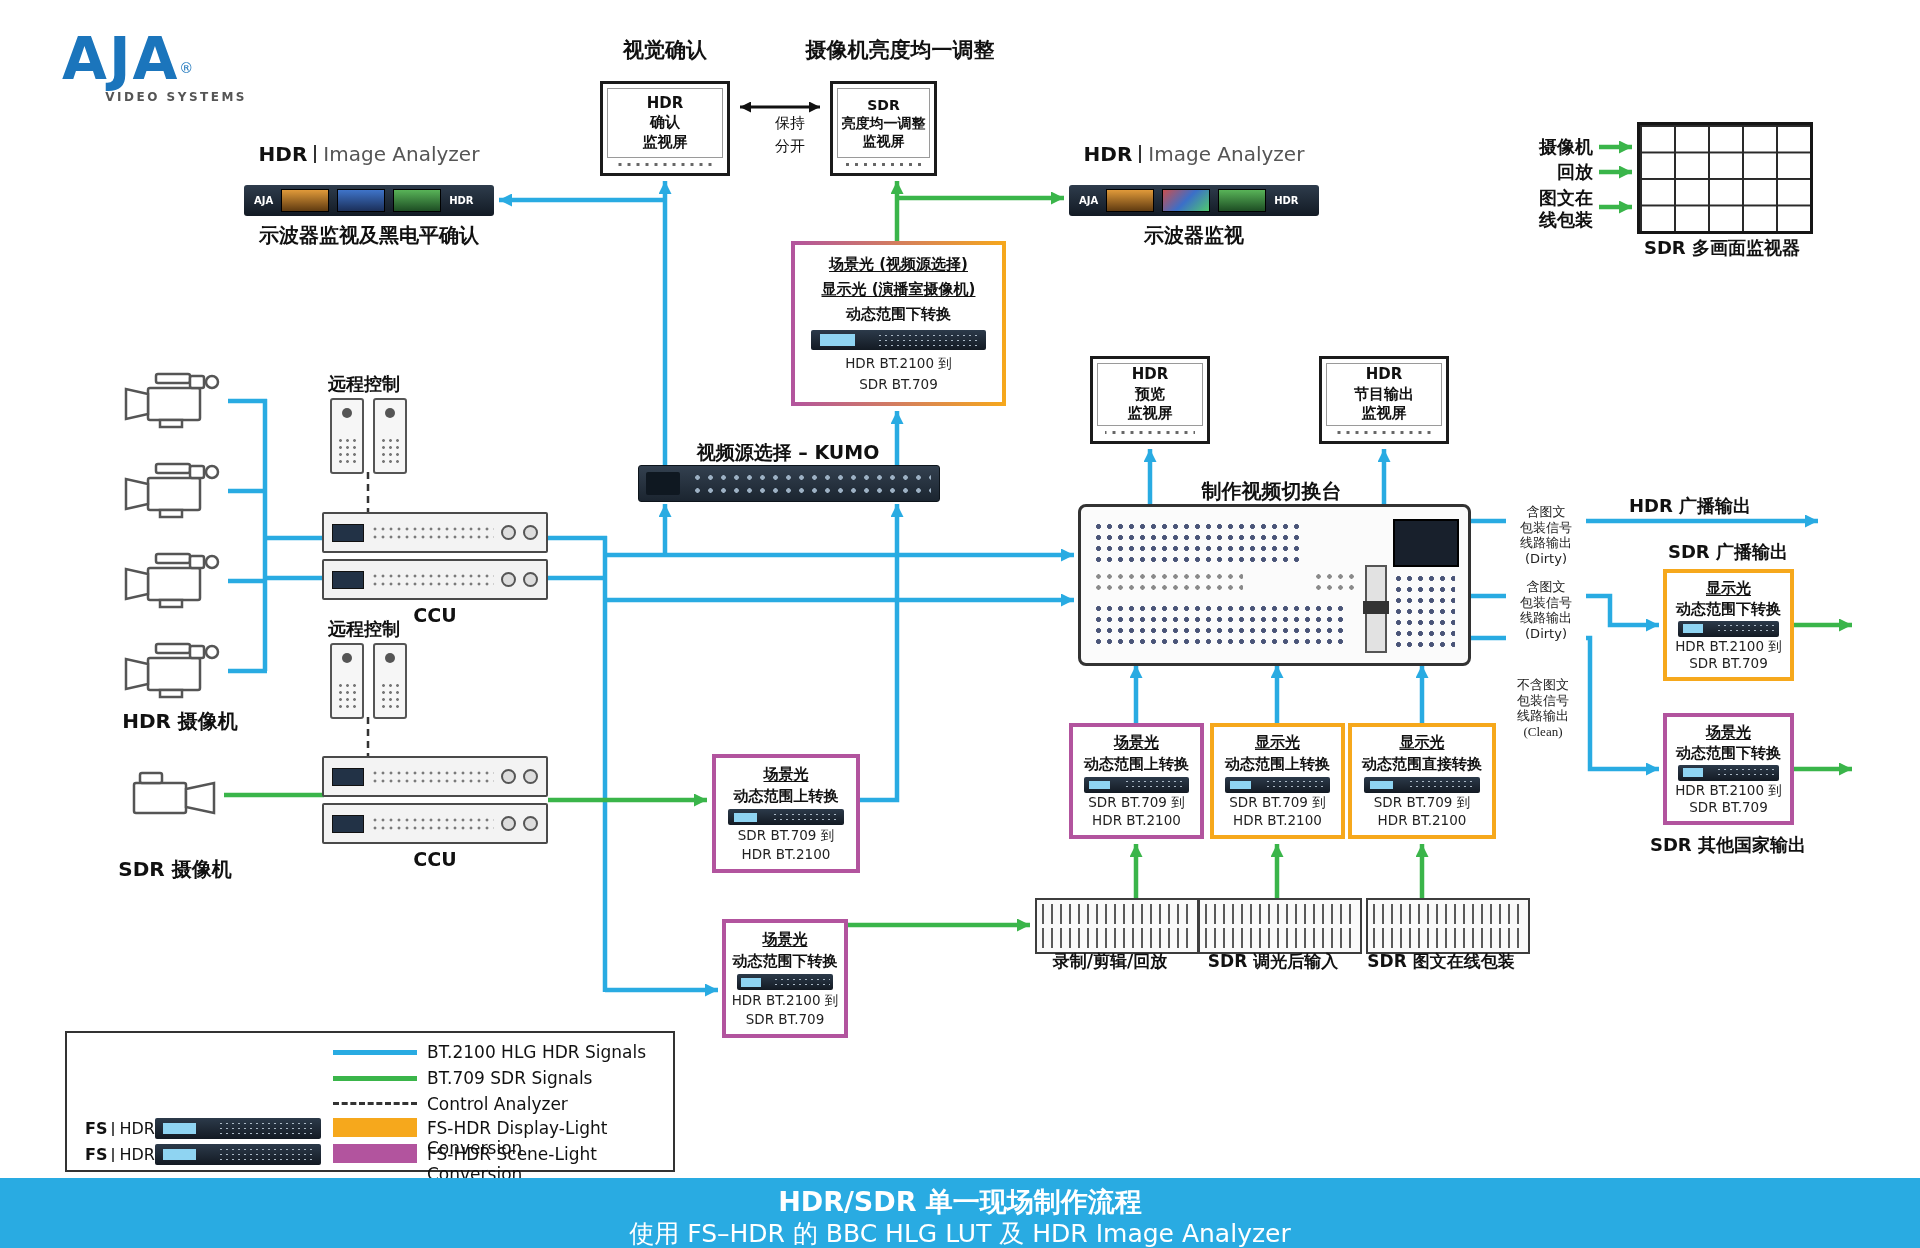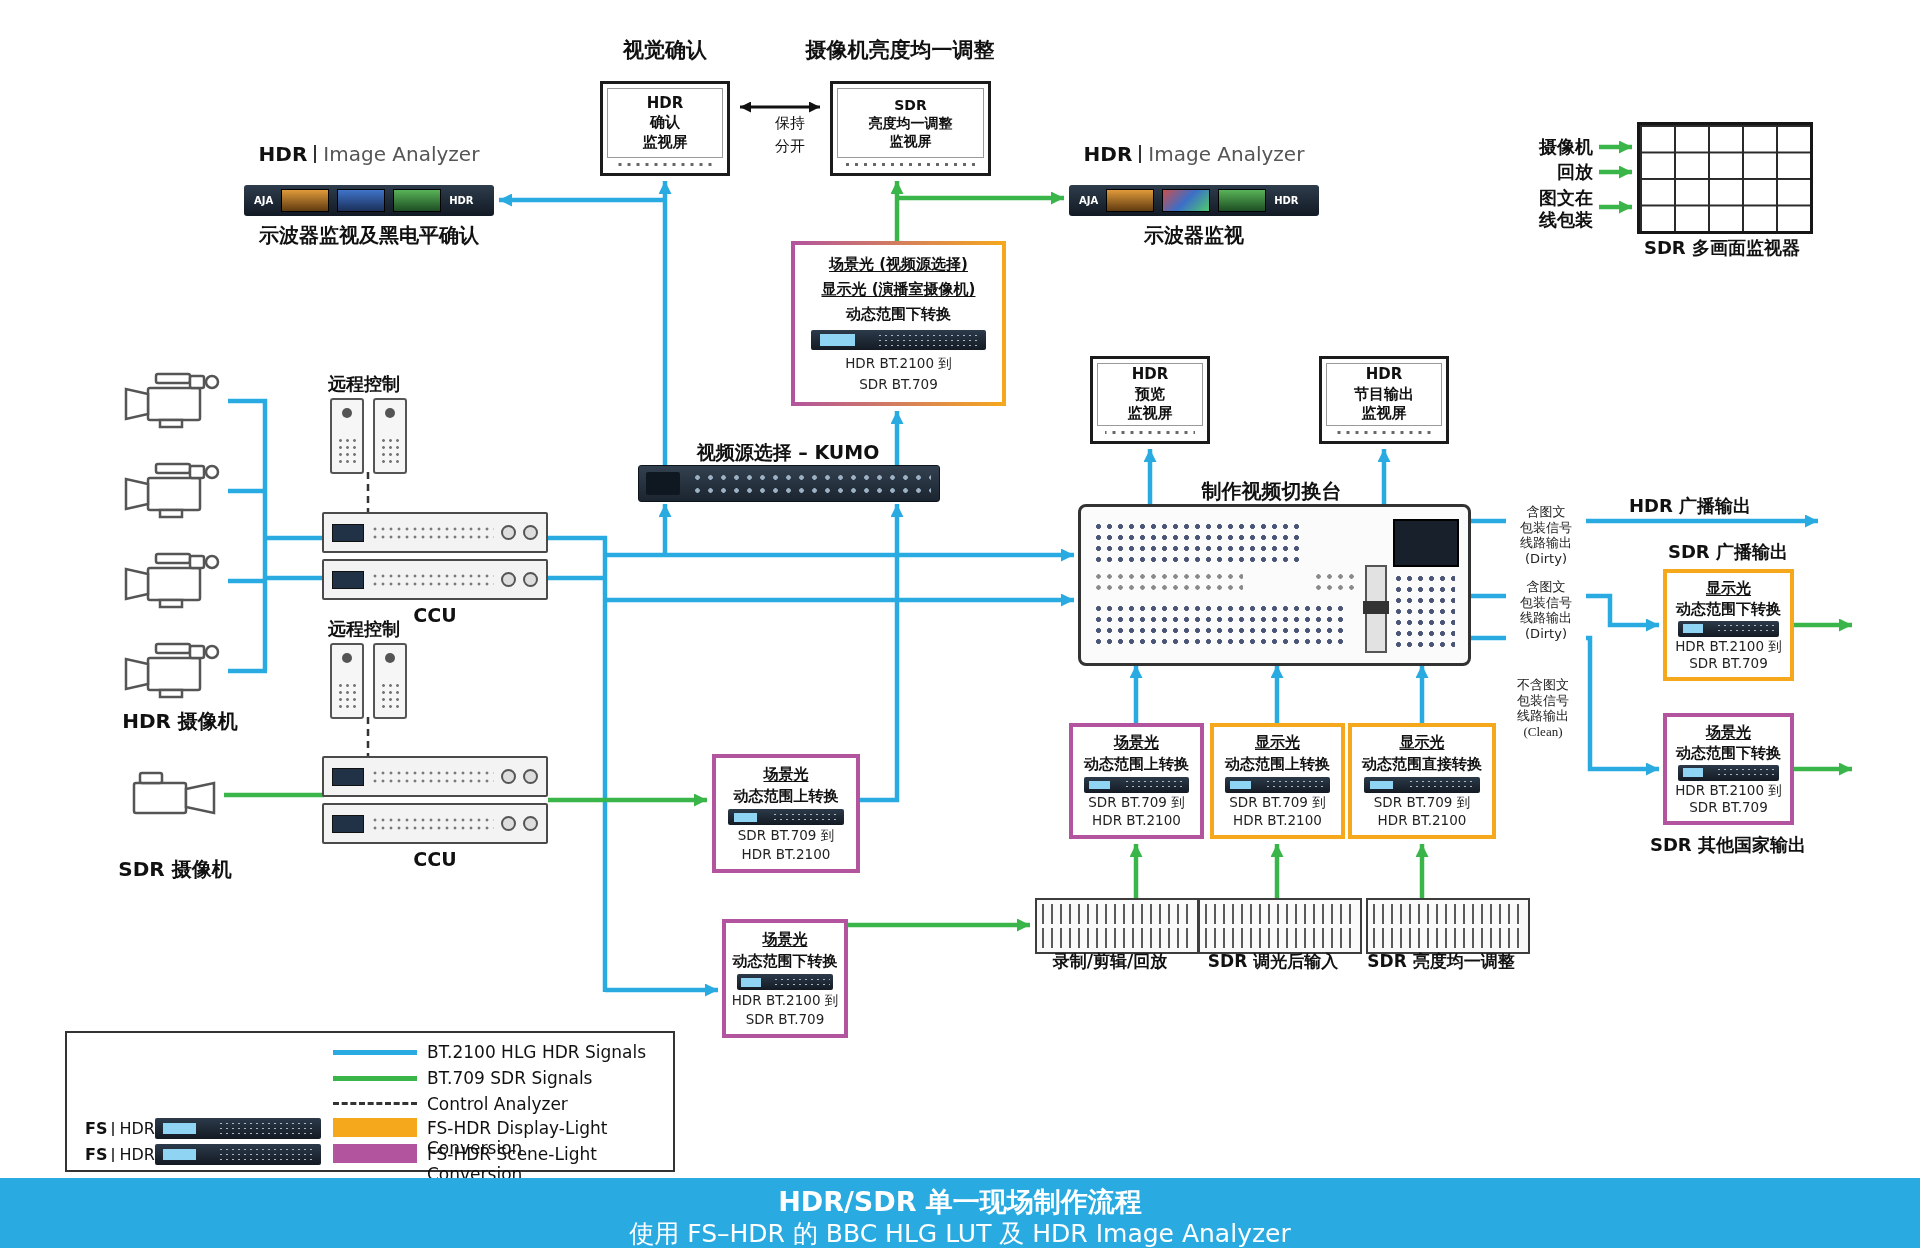--- a/index.html
+++ b/index.html
@@ -186,39 +186,43 @@
     <g>
       <line class="wk" x1="740" y1="107" x2="820" y2="107" marker-start="url(#mk)" marker-end="url(#mk)"></line>
     </g>
 
     <g>
       <line class="wd" x1="368" y1="472" x2="368" y2="512"></line>
       <line class="wd" x1="368" y1="717" x2="368" y2="756"></line>
     </g>
   </svg>
 
+  <div class="abs" style="left:62px;top:30px;">
+    <div><span class="logo-brand">AJA</span><span class="logo-reg">®</span></div>
+    <div class="logo-sub">VIDEO SYSTEMS</div>
+  </div>
 
   <div class="h-label" style="left:585px;top:36px;width:160px;font-size:21px;">视觉确认</div>
   <div class="h-label" style="left:760px;top:36px;width:280px;font-size:21px;">摄像机亮度均一调整</div>
 
   <div class="monitor" style="left:600px;top:81px;width:130px;height:95px;">
     <div class="mon-screen">
       <div>HDR</div>
       <div>确认</div>
       <div>监视屏</div>
     </div>
     <div class="mon-strip"></div>
   </div>
 
   <div class="abs" style="left:752px;top:112px;width:76px;text-align:center;font-size:15px;line-height:1.5;">
     <div>保持</div>
     <div>分开</div>
   </div>
 
-  <div class="monitor" style="left:830px;top:81px;width:161px;height:95px;">
+  <div class="monitor" style="left:830px;top:81px;width:107px;height:95px;">
     <div class="mon-screen" style="font-size:14px;">
       <div>SDR</div>
       <div>亮度均一调整</div>
       <div>监视屏</div>
     </div>
     <div class="mon-strip"></div>
   </div>
 
   <div class="ia-title" style="left:244px;top:142px;width:250px;">
     <span class="b">HDR</span><span class="sep"></span><span class="r">Image Analyzer</span>
@@ -431,21 +435,21 @@
   <div class="rack" style="left:1198px;top:898px;width:150px;height:44px;">
     <div class="slats"></div>
     <div class="slats"></div>
   </div>
   <div class="h-label" style="left:1193px;top:950px;width:160px;font-size:17px;">SDR 调光后输入</div>
 
   <div class="rack" style="left:1366px;top:898px;width:150px;height:44px;">
     <div class="slats"></div>
     <div class="slats"></div>
   </div>
-  <div class="h-label" style="left:1351px;top:950px;width:180px;font-size:17px;">SDR 亮度均一调整</div>
+  <div class="h-label" style="left:1351px;top:950px;width:180px;font-size:17px;">SDR 图文在线包装</div>
 
   <div class="note" style="left:1506px;top:491px;width:80px;">
     <div>含图文</div>
     <div>包装信号</div>
     <div>线路输出</div>
     <div>(Dirty)</div>
   </div>
   <div class="h-label" style="left:1595px;top:494px;width:190px;font-size:18px;">HDR 广播输出</div>
 
   <div class="note" style="left:1506px;top:566px;width:80px;">

